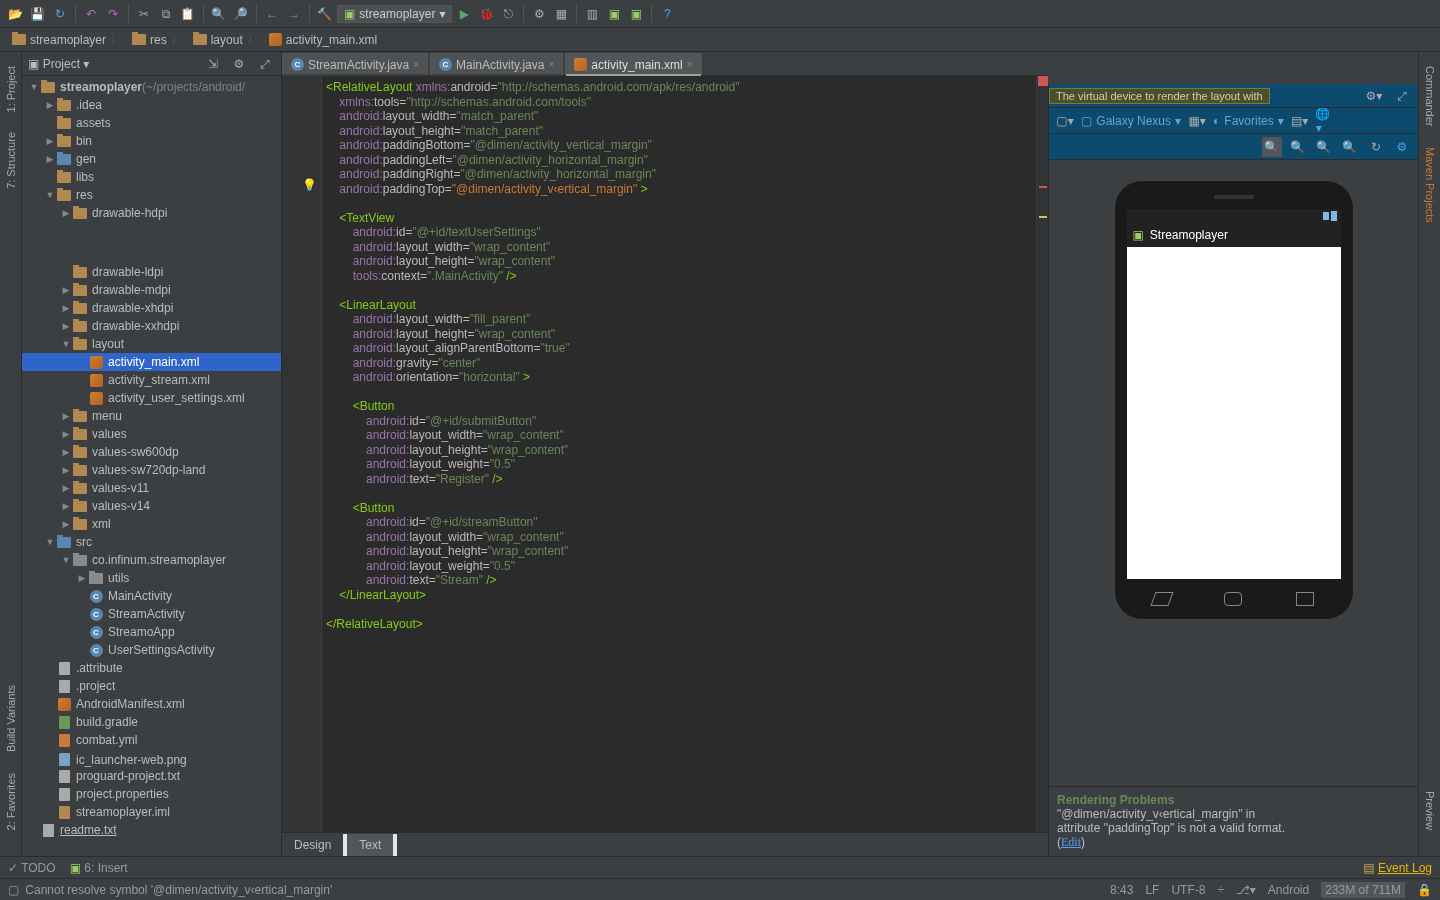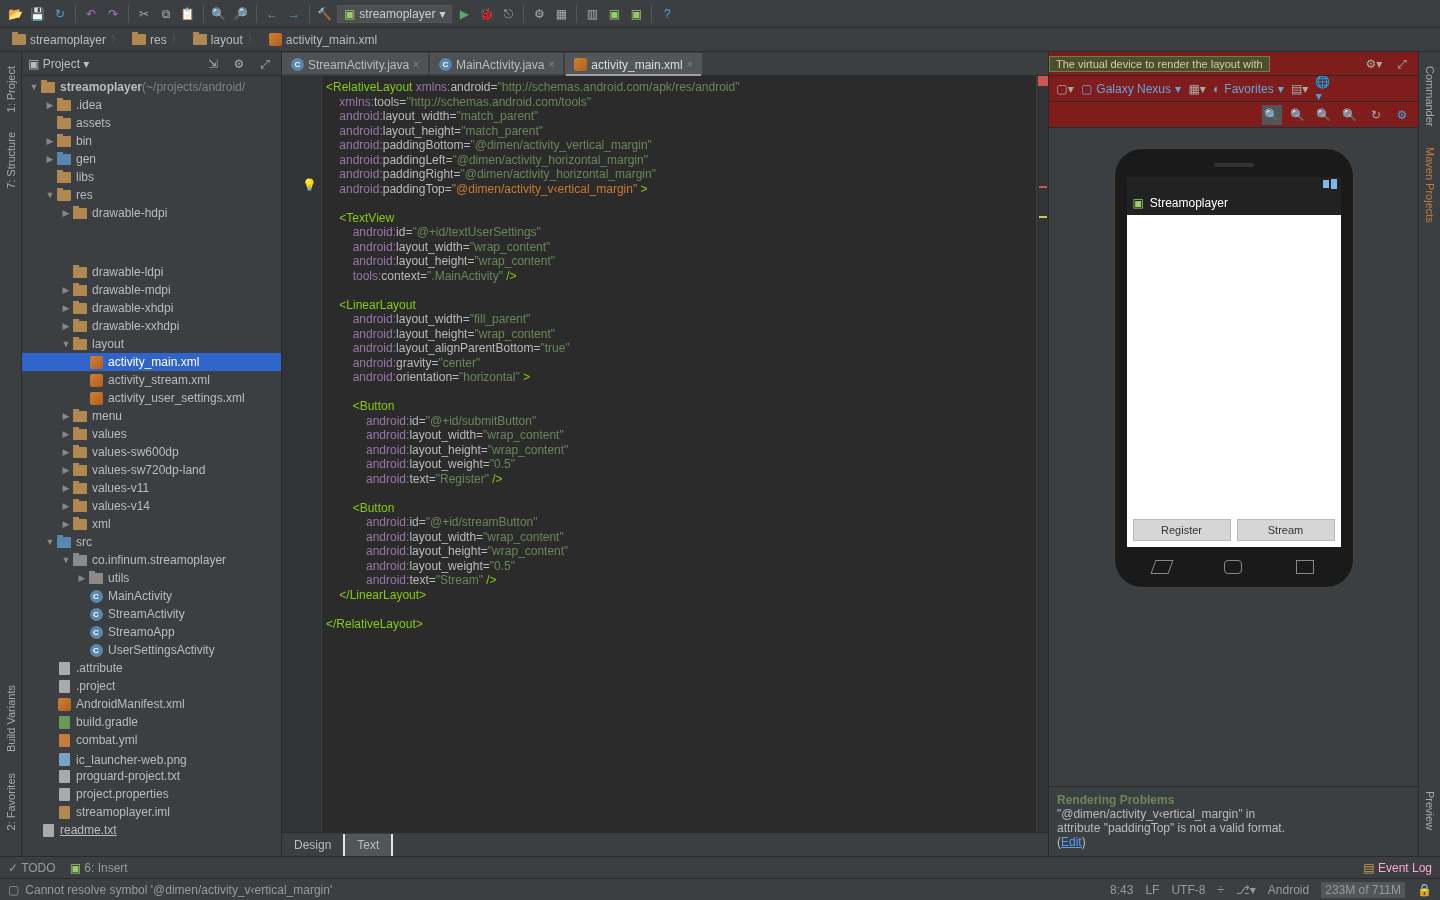--- a/index.html
+++ b/index.html
@@ -39,42 +39,42 @@
 .code{flex:1;overflow:auto;padding:4px 0 4px 4px;font-family:Menlo,Consolas,monospace;font-size:12.5px;line-height:14.5px;white-space:pre;color:#a9b7c6;}
 .code .tag{color:#84cc16;}
 .code .attr{color:#bababa;}
 .code .ns{color:#9876aa;}
 .code .str{color:#6a8759;}
 .code .err{color:#cc7832;}
 .marker-col{width:12px;background:#313335;border-left:1px solid #3c3f41;position:relative;}
 .marker-col .errbox{position:absolute;top:0;right:0;width:10px;height:10px;background:#cc5555;}
 .marker-col .tick{position:absolute;right:1px;width:8px;height:2px;}
 .editor-foot{height:24px;background:#3c3f41;border-top:1px solid #2b2b2b;display:flex;align-items:center;}
-.foot-tab{padding:4px 12px;border-right:2px solid #e5e5e5;color:#bbb;cursor:pointer;}
+.foot-tab{padding:4px 12px;border-right:4px solid #e5e5e5;color:#bbb;cursor:pointer;}
 .foot-tab.active{background:#515658;}
-.preview-panel{width:370px;background:#7f1d1d;border-left:1px solid #2b2b2b;display:flex;flex-direction:column;}
+.preview-panel{width:370px;background:#0c4a6e;border-left:1px solid #2b2b2b;display:flex;flex-direction:column;margin-top:32px;}
 .prev-head{height:24px;border-bottom:1px solid #2b2b2b;display:flex;align-items:center;padding:0 6px;gap:8px;justify-content:flex-end;position:relative;}
 .tooltip{position:absolute;left:0;top:4px;background:#4b4f2f;border:1px solid #7a7a3a;color:#d0d0a0;padding:1px 6px;font-size:11px;}
 .prev-tools{height:26px;display:flex;align-items:center;padding:0 6px;gap:6px;border-bottom:1px solid #2b2b2b;}
 .device-combo{display:flex;align-items:center;gap:4px;color:#6aa2d8;}
 .prev-canvas{flex:1;display:flex;align-items:flex-start;justify-content:center;padding-top:20px;background:#3c3f41;overflow:hidden;}
 .phone{width:240px;height:440px;background:#1a1a1a;border-radius:28px;border:1px solid #444;position:relative;padding:28px 12px 40px 12px;}
 .phone .speaker{position:absolute;top:14px;left:50%;transform:translateX(-50%);width:40px;height:4px;background:#333;border-radius:2px;}
 .phone .screen{width:100%;height:100%;background:#fff;display:flex;flex-direction:column;}
 .statusbar{height:14px;background:#222;display:flex;justify-content:flex-end;align-items:center;padding:0 4px;gap:2px;}
 .statusbar .b{width:6px;height:8px;background:#7fb8e6;}
 .appbar{height:24px;background:#222;color:#fff;display:flex;align-items:center;padding:0 6px;gap:6px;font-size:14px;}
 .appbody{flex:1;background:#fff;position:relative;}
 .btnrow{position:absolute;bottom:6px;left:6px;right:6px;display:flex;gap:6px;}
 .abtn{flex:1;background:#d6d6d6;border:1px solid #bbb;text-align:center;padding:4px 0;font-size:11px;color:#333;}
 .navbar{position:absolute;bottom:8px;left:12px;right:12px;height:24px;display:flex;justify-content:space-around;align-items:center;}
 .navbar .nb{width:18px;height:14px;border:1.5px solid #888;}
 .render-err{border-top:1px solid #2b2b2b;padding:6px 8px;font-family:Menlo,Consolas,monospace;font-size:12px;line-height:14px;color:#bbb;background:#3c3f41;min-height:70px;}
 .render-err .hdr{color:#6a8759;font-weight:bold;}
-.render-err a{color:#589df6;text-decoration:underline;}
+.render-err a{color:#589df6;text-decoration:underline;font-family:Liberation Serif, serif;}
 .statusbar-bottom{height:22px;background:#3c3f41;border-top:1px solid #2b2b2b;display:flex;align-items:center;padding:0 8px;gap:14px;color:#999;font-size:11px;}
 .statusbar-bottom .r{margin-left:auto;display:flex;gap:12px;align-items:center;}
 .msgbar{height:22px;background:#3c3f41;border-top:1px solid #2b2b2b;display:flex;align-items:center;padding:0 8px;color:#999;font-size:11px;gap:6px;}
 .msgbar .rside{margin-left:auto;display:flex;gap:12px;align-items:center;}
 .folder-ic{width:14px;height:11px;background:#b08850;border-radius:1px;position:relative;}
 .folder-ic.blue{background:#5a87b0;}
 .folder-ic::before{content:"";position:absolute;top:-2px;left:0;width:6px;height:2px;background:inherit;}
 .file-ic{width:11px;height:13px;background:#aaa;border-radius:1px;}
 .xml-ic{width:13px;height:13px;background:linear-gradient(135deg,#d08030,#b06020);border-radius:2px;}
 .java-ic{width:13px;height:13px;background:#5a87b0;border-radius:50%;color:#fff;font-size:8px;line-height:13px;text-align:center;font-weight:bold;}
@@ -548,26 +548,20 @@
         <div class="speaker"></div>
         <div class="screen">
           <div class="statusbar">
               <div class="b"></div>
               <div class="b" style="height:10px;"></div>
             </div>
           <div class="appbar">
               <span style="color:#9acd68;">▣</span>
               <span>Streamoplayer</span>
             </div>
-          <div class="appbody">
-            <div class="btnrow">
-              <div class="abtn">Register</div>
-              <div class="abtn">Stream</div>
-            </div>
-          </div>
         </div>
         <div class="navbar">
           <div class="nb" style="transform:skewX(-20deg);"></div>
           <div class="nb" style="border-radius:4px;"></div>
           <div class="nb"></div>
         </div>
       </div>
     </div>
     <div class="render-err">
       <div class="hdr">Rendering Problems</div>
@@ -583,21 +577,21 @@
     <div style="flex:1"></div>
     <div class="gutter-tab right">Preview</div>
     <div style="height:10px"></div>
   </div>
 </div>
 
 <div class="statusbar-bottom">
   <span>✓ <span>TODO</span></span>
   <span style="color:#9acd68;">▣ <span style="color:#999;">6: Insert</span></span>
   <div class="r">
-    <span style="color:#c9a050;">▤ <span style="color:#f9a8d4;">Event Log</span></span>
+    <span style="color:#c9a050;">▤ <span style="color:#eab308;text-decoration:underline;">Event Log</span></span>
   </div>
 </div>
 
 <div class="msgbar">
   <span>▢</span>
   <span>Cannot resolve symbol '@dimen/activity_v‹ertical_margin'</span>
   <div class="rside">
     <span>8:43</span>
     <span>LF</span>
     <span>UTF-8</span>

